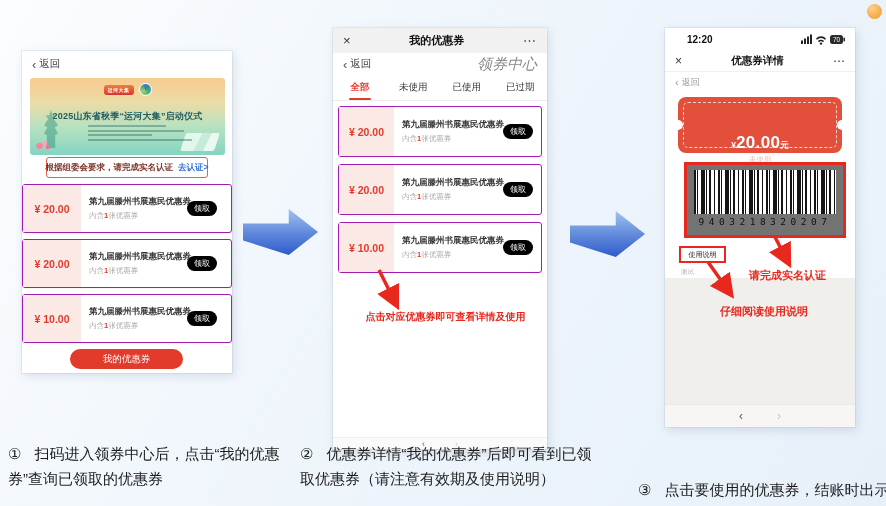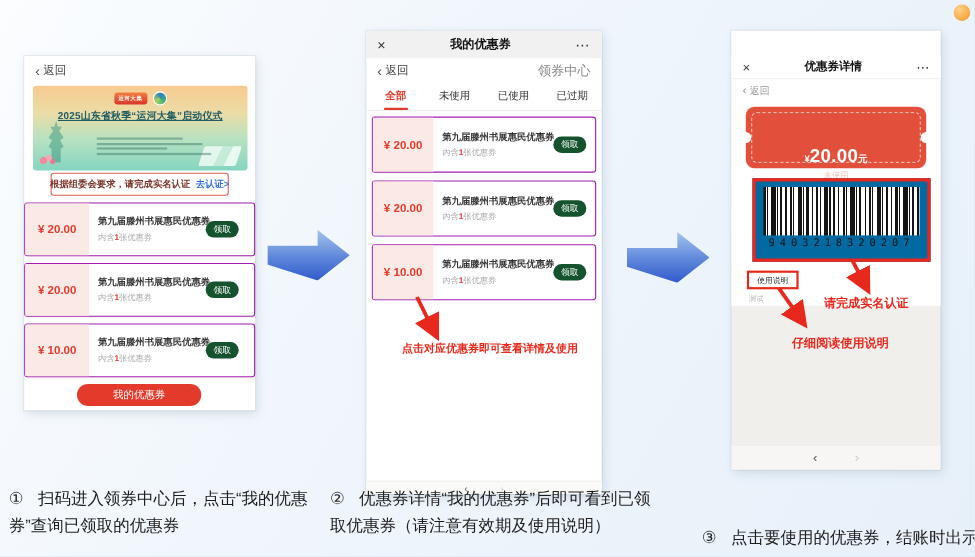--- a/index.html
+++ b/index.html
@@ -21,21 +21,21 @@
   
   .p1 { left:22px; top:51px; width:210px; height:322px; }
   .banner { position:absolute; left:8px; top:27px; width:195px; height:77px; border-radius:3px; overflow:hidden;
     background:linear-gradient(180deg,#f7cb90 0%,#ecdca6 32%,#b9e2c0 62%,#84d5c1 100%); }
   .logos { display:flex; justify-content:center; align-items:center; gap:5px; margin-top:5px; }
   .logo1 { display:inline-block; padding:2px 4px; border-radius:3px; font-size:5px; font-weight:bold; color:#fff;
     background:linear-gradient(180deg,#f0803c,#d9342b); letter-spacing:.5px; }
   .logo2 { width:13px; height:13px; border-radius:50%; border:1px solid #fff;
     background:conic-gradient(#2d7fc4,#3fae7e,#a8d35a,#2d7fc4); }
   .bt1,.bt2 { text-align:center; font-weight:bold; color:#215c63; font-size:9px; letter-spacing:.2px; }
-  .bt1 { margin-top:3px;text-decoration:underline; } .bt2 { margin-top:1px; }
+  .bt1 { margin-top:14px; } .bt2 { margin-top:1px; }
   .fineprint { position:absolute; left:58px; top:47px; }
   .fineprint i { display:block; height:2px; margin-bottom:2.5px; background:rgba(35,92,82,.38); }
   .fineprint i:nth-child(1){width:78px;} .fineprint i:nth-child(2){width:96px;}
   .fineprint i:nth-child(3){width:64px;} .fineprint i:nth-child(4){width:104px;}
   .pagoda { position:absolute; left:14px; top:32px; width:14px; height:38px; background:rgba(43,140,120,.45);
     clip-path:polygon(50% 0,62% 14%,88% 14%,70% 24%,100% 40%,76% 46%,100% 62%,80% 66%,80% 100%,20% 100%,20% 66%,0 62%,24% 46%,0 40%,30% 24%,12% 14%,38% 14%); }
   .books { position:absolute; right:8px; bottom:4px; width:34px; height:18px;
     background:linear-gradient(100deg,#eefcf4 0 45%, #cdeedd 45% 70%, #f6fffa 70%); transform:skewX(-18deg); opacity:.85; border-radius:2px;}
   .flower { position:absolute; left:6px; bottom:5px; width:14px; height:10px;
     background:radial-gradient(circle at 25% 60%, #f2889c 3px, transparent 3.5px),
@@ -47,41 +47,41 @@
   .nlink { font-size:8.5px; font-weight:bold; color:#2f6bd8; cursor:pointer; white-space:nowrap; text-decoration:none; }
   .ccard { position:absolute; left:0; width:210px; height:49px; background:#fff;
     border:1px solid #a21caf; border-radius:3px; display:flex; align-items:center; cursor:pointer; }
   .p1 .ccard { box-shadow:0 1px 2px rgba(200,180,170,.15); }
   .cprice { width:58px; align-self:stretch; background:#fbe9e6; color:#e23b2c; font-weight:bold; font-size:10.5px;
     display:flex; align-items:center; justify-content:center; white-space:nowrap; }
   .cinfo { flex:1; padding-left:8px; min-width:0; }
   .ctitle { font-size:8.5px; font-weight:bold; color:#333; white-space:nowrap; }
   .csub { font-size:7.5px; color:#aaa; margin-top:3px; white-space:nowrap; }
   .csub .rednum { color:#e23b2c; font-weight:bold; }
-  .claim { width:30px; height:15px; margin-right:14px; border:none; border-radius:8px; background:#14532d;
+  .claim { width:30px; height:15px; margin-right:14px; border:none; border-radius:8px; background:#000000;
     color:#fff; font-size:8px; line-height:15px; text-align:center; cursor:pointer; flex:none;
     font-family:"Liberation Sans",sans-serif; }
   .p1 .r1{top:133px;} .p1 .r2{top:188px;} .p1 .r3{top:243px;}
   .mybtn { position:absolute; left:48px; top:298px; width:113px; height:20px; border:none; border-radius:10px;
     background:#e23b2c; color:#fff; font-size:9.5px; cursor:pointer; font-family:"Liberation Sans",sans-serif; }
   
   .blockarrow { position:absolute; width:75px; height:50px;
     background:linear-gradient(180deg,#a9c8ef 0%,#5d86da 55%,#2b57c9 100%);
     clip-path:polygon(0 33%,61% 33%,61% 4%,100% 50%,61% 96%,0 67%); }
   .a1 { left:243px; top:207px; } .a2 { left:570px; top:209px; }
   
   .p2 { left:333px; top:28px; width:214px; height:421px; }
   .topbar { position:absolute; left:0; top:0; right:0; height:25px; background:#f1f1f1;
     display:flex; align-items:center; padding:0 10px; }
   .topbar .x { font-size:13px; color:#333; cursor:pointer; }
   .topbar .ttl { flex:1; text-align:center; font-size:11px; font-weight:bold; color:#111; }
   .topbar .more { font-size:13px; color:#333; cursor:pointer; letter-spacing:1px; }
   .p2 .backrow { top:25px; height:22px; }
   .centerlink { position:absolute; right:10px; top:25px; height:22px; display:flex; align-items:center;
-    font-size:12px; color:#8a8a8a; cursor:pointer; text-decoration:none; }
+    font-size:15px; color:#8a8a8a; cursor:pointer; text-decoration:none;font-style:italic; }
   .tabs { position:absolute; left:0; top:47px; right:0; height:26px; display:flex;
     border-bottom:1px solid #ececec; }
   .tab { flex:1; display:flex; align-items:center; justify-content:center; font-size:9.5px; color:#333;
     position:relative; cursor:pointer; }
   .tab.active span { color:#e23b2c; font-weight:bold; }
   .tab.active::after { content:""; position:absolute; bottom:0; left:50%; transform:translateX(-50%);
     width:22px; height:2px; background:#e23b2c; border-radius:1px; }
   .p2 .ccard { left:5px; width:204px; height:51px; }
   .p2 .cprice { width:55px; }
   .p2 .claim { margin-right:8px; }
@@ -110,21 +110,21 @@
   .p3 .backrow .chev { font-size:11px; color:#999; }
   .bigcoupon { position:absolute; left:13px; top:69px; width:164px; height:56px; border-radius:8px;
     background:#e2503c; display:flex; flex-direction:column; align-items:center; justify-content:center; cursor:pointer; }
   .bigcoupon::before { content:""; position:absolute; inset:5px; border:1px dashed rgba(255,255,255,.75); border-radius:5px; }
   .notch { position:absolute; top:50%; width:10px; height:10px; border-radius:50%; background:#fff; transform:translateY(-50%); }
   .notch.l { left:-5px; } .notch.r { right:-5px; }
   .amt { color:#fff; line-height:1;margin-top:48px; }
   .amt .cur,.amt .unit { font-size:8.5px; font-weight:bold; }
   .amt .val { font-size:17px; font-weight:bold; letter-spacing:.3px; }
   .cstatus { font-size:7.5px; color:#f5c0b2; margin-top:4px; }
-  .bcframe { position:absolute; left:19px; top:134px; width:162px; height:76px; border:3px solid #e8281c; background:#0369a1; }
+  .bcframe { position:absolute; left:19px; top:134px; width:162px; height:76px; border:3px solid #e8281c; background:#737373; }
   .bars { margin:5px 7px 0; height:44px;
     background:repeating-linear-gradient(90deg,
       #141414 0 2px, #fff 2px 3px, #141414 3px 4px, #fff 4px 7px,
       #141414 7px 11px, #fff 11px 12px, #141414 12px 13px, #fff 13px 15px,
       #141414 15px 17px, #fff 17px 20px, #141414 20px 21px, #fff 21px 24px); }
   .bcdigits { text-align:center; font-family:"DejaVu Sans Mono", monospace; font-size:9.5px; color:#111;
     letter-spacing:4.5px; margin-top:2px; white-space:nowrap; }
   .usagebox { position:absolute; left:14px; top:218px; width:47px; height:17px; border:2px solid #e8281c;
     display:flex; align-items:center; justify-content:center; background:#fff; }
   .usagebox span { font-size:7px; color:#222; white-space:nowrap; }
@@ -265,20 +265,37 @@
     <div class="pager">
       <span class="pprev">‹</span>
       <span class="pnext">›</span>
     </div>
   </section>
 
   <div class="blockarrow a2"></div>
 
   <section class="phone p3">
     <div class="whitetop"></div>
+    <div class="statusbar">
+      <span class="time">12:20</span>
+      <span class="statusicons">
+        <svg width="44" height="12" viewBox="0 0 44 12">
+          <rect x="0" y="7.5" width="2" height="3.5" fill="#222"></rect>
+          <rect x="3" y="5.5" width="2" height="5.5" fill="#222"></rect>
+          <rect x="6" y="3.5" width="2" height="7.5" fill="#222"></rect>
+          <rect x="9" y="1.5" width="2" height="9.5" fill="#222"></rect>
+          <path d="M15.5 6.2 a6 6 0 0 1 9 0" stroke="#222" stroke-width="1.6" fill="none"></path>
+          <path d="M17.5 8.6 a3.4 3.4 0 0 1 5 0" stroke="#222" stroke-width="1.6" fill="none"></path>
+          <circle cx="20" cy="10.6" r="1.2" fill="#222"></circle>
+          <rect x="29" y="2" rx="2.5" width="13" height="9" fill="#2b2b2b"></rect>
+          <text x="35.5" y="9" font-size="6.5" fill="#ffffff" text-anchor="middle" font-family="Liberation Sans, sans-serif">70</text>
+          <rect x="42.4" y="4.5" width="1.6" height="4" rx="0.8" fill="#2b2b2b"></rect>
+        </svg>
+      </span>
+    </div>
     <div class="titlebar">
       <span class="x">×</span>
       <span class="ttl">优惠券详情</span>
       <span class="more">⋯</span>
     </div>
     <div class="backrow">
       <span class="chev">‹</span>
       <span>返回</span>
     </div>
 

